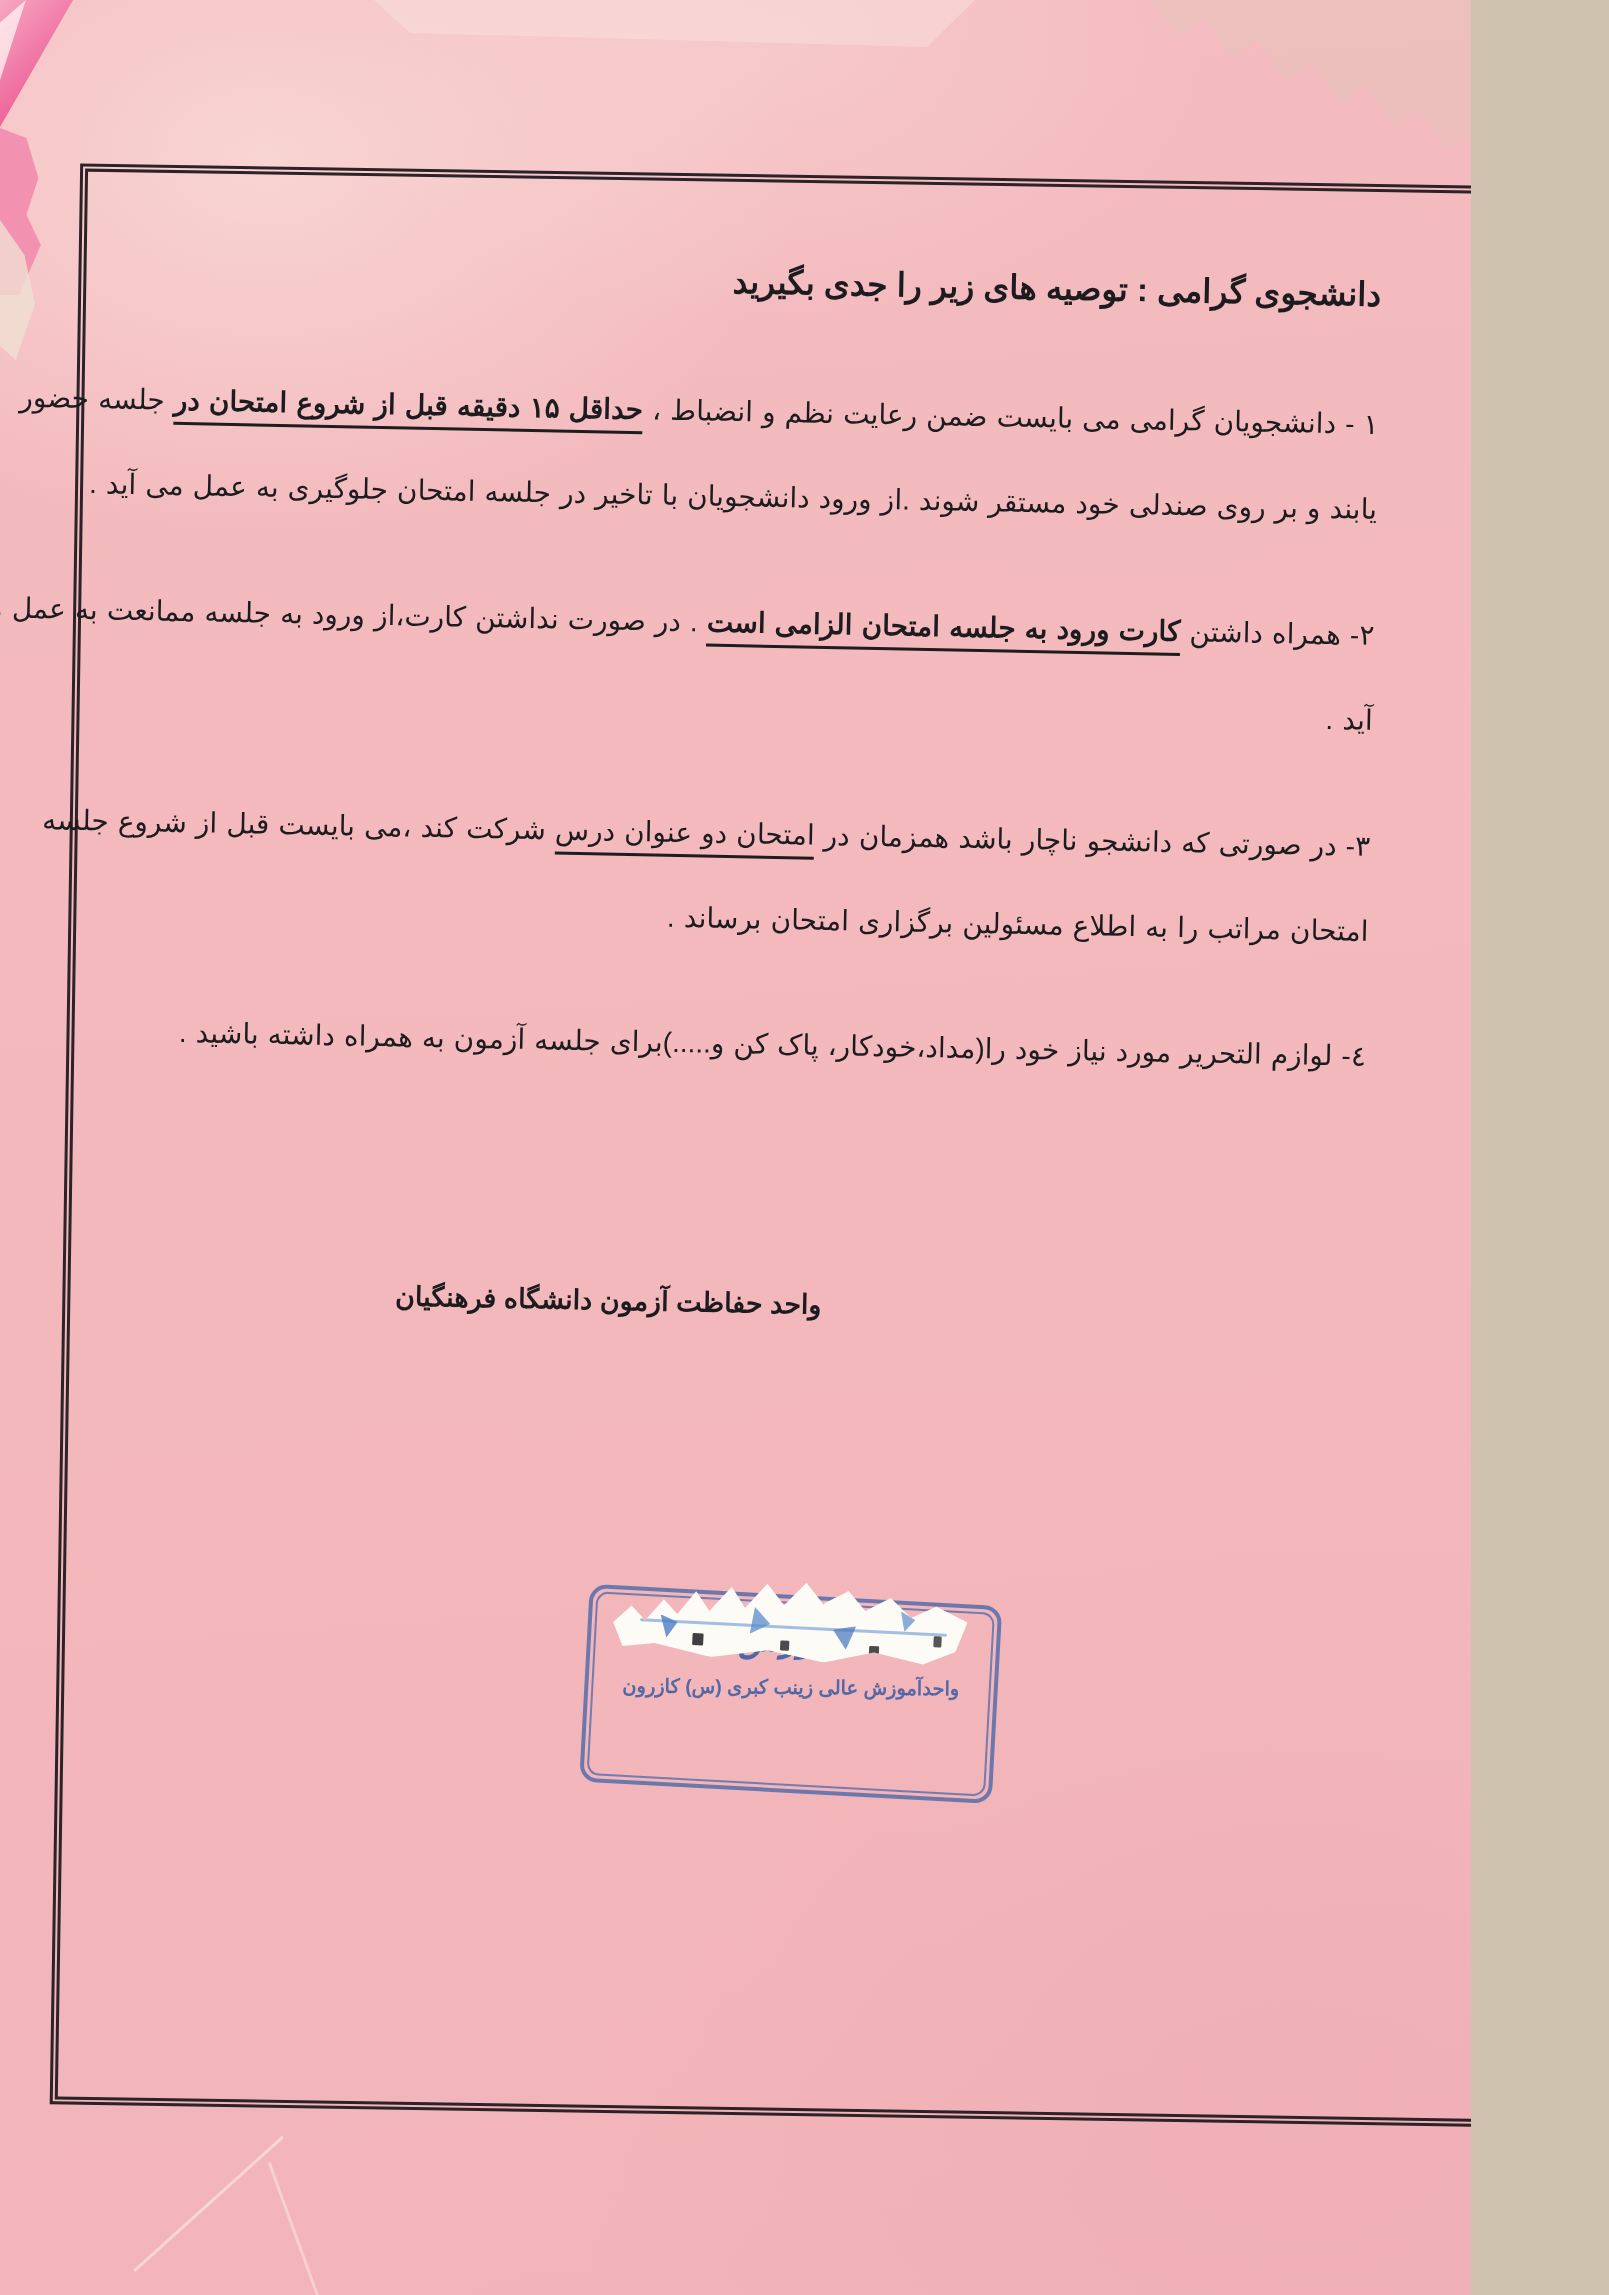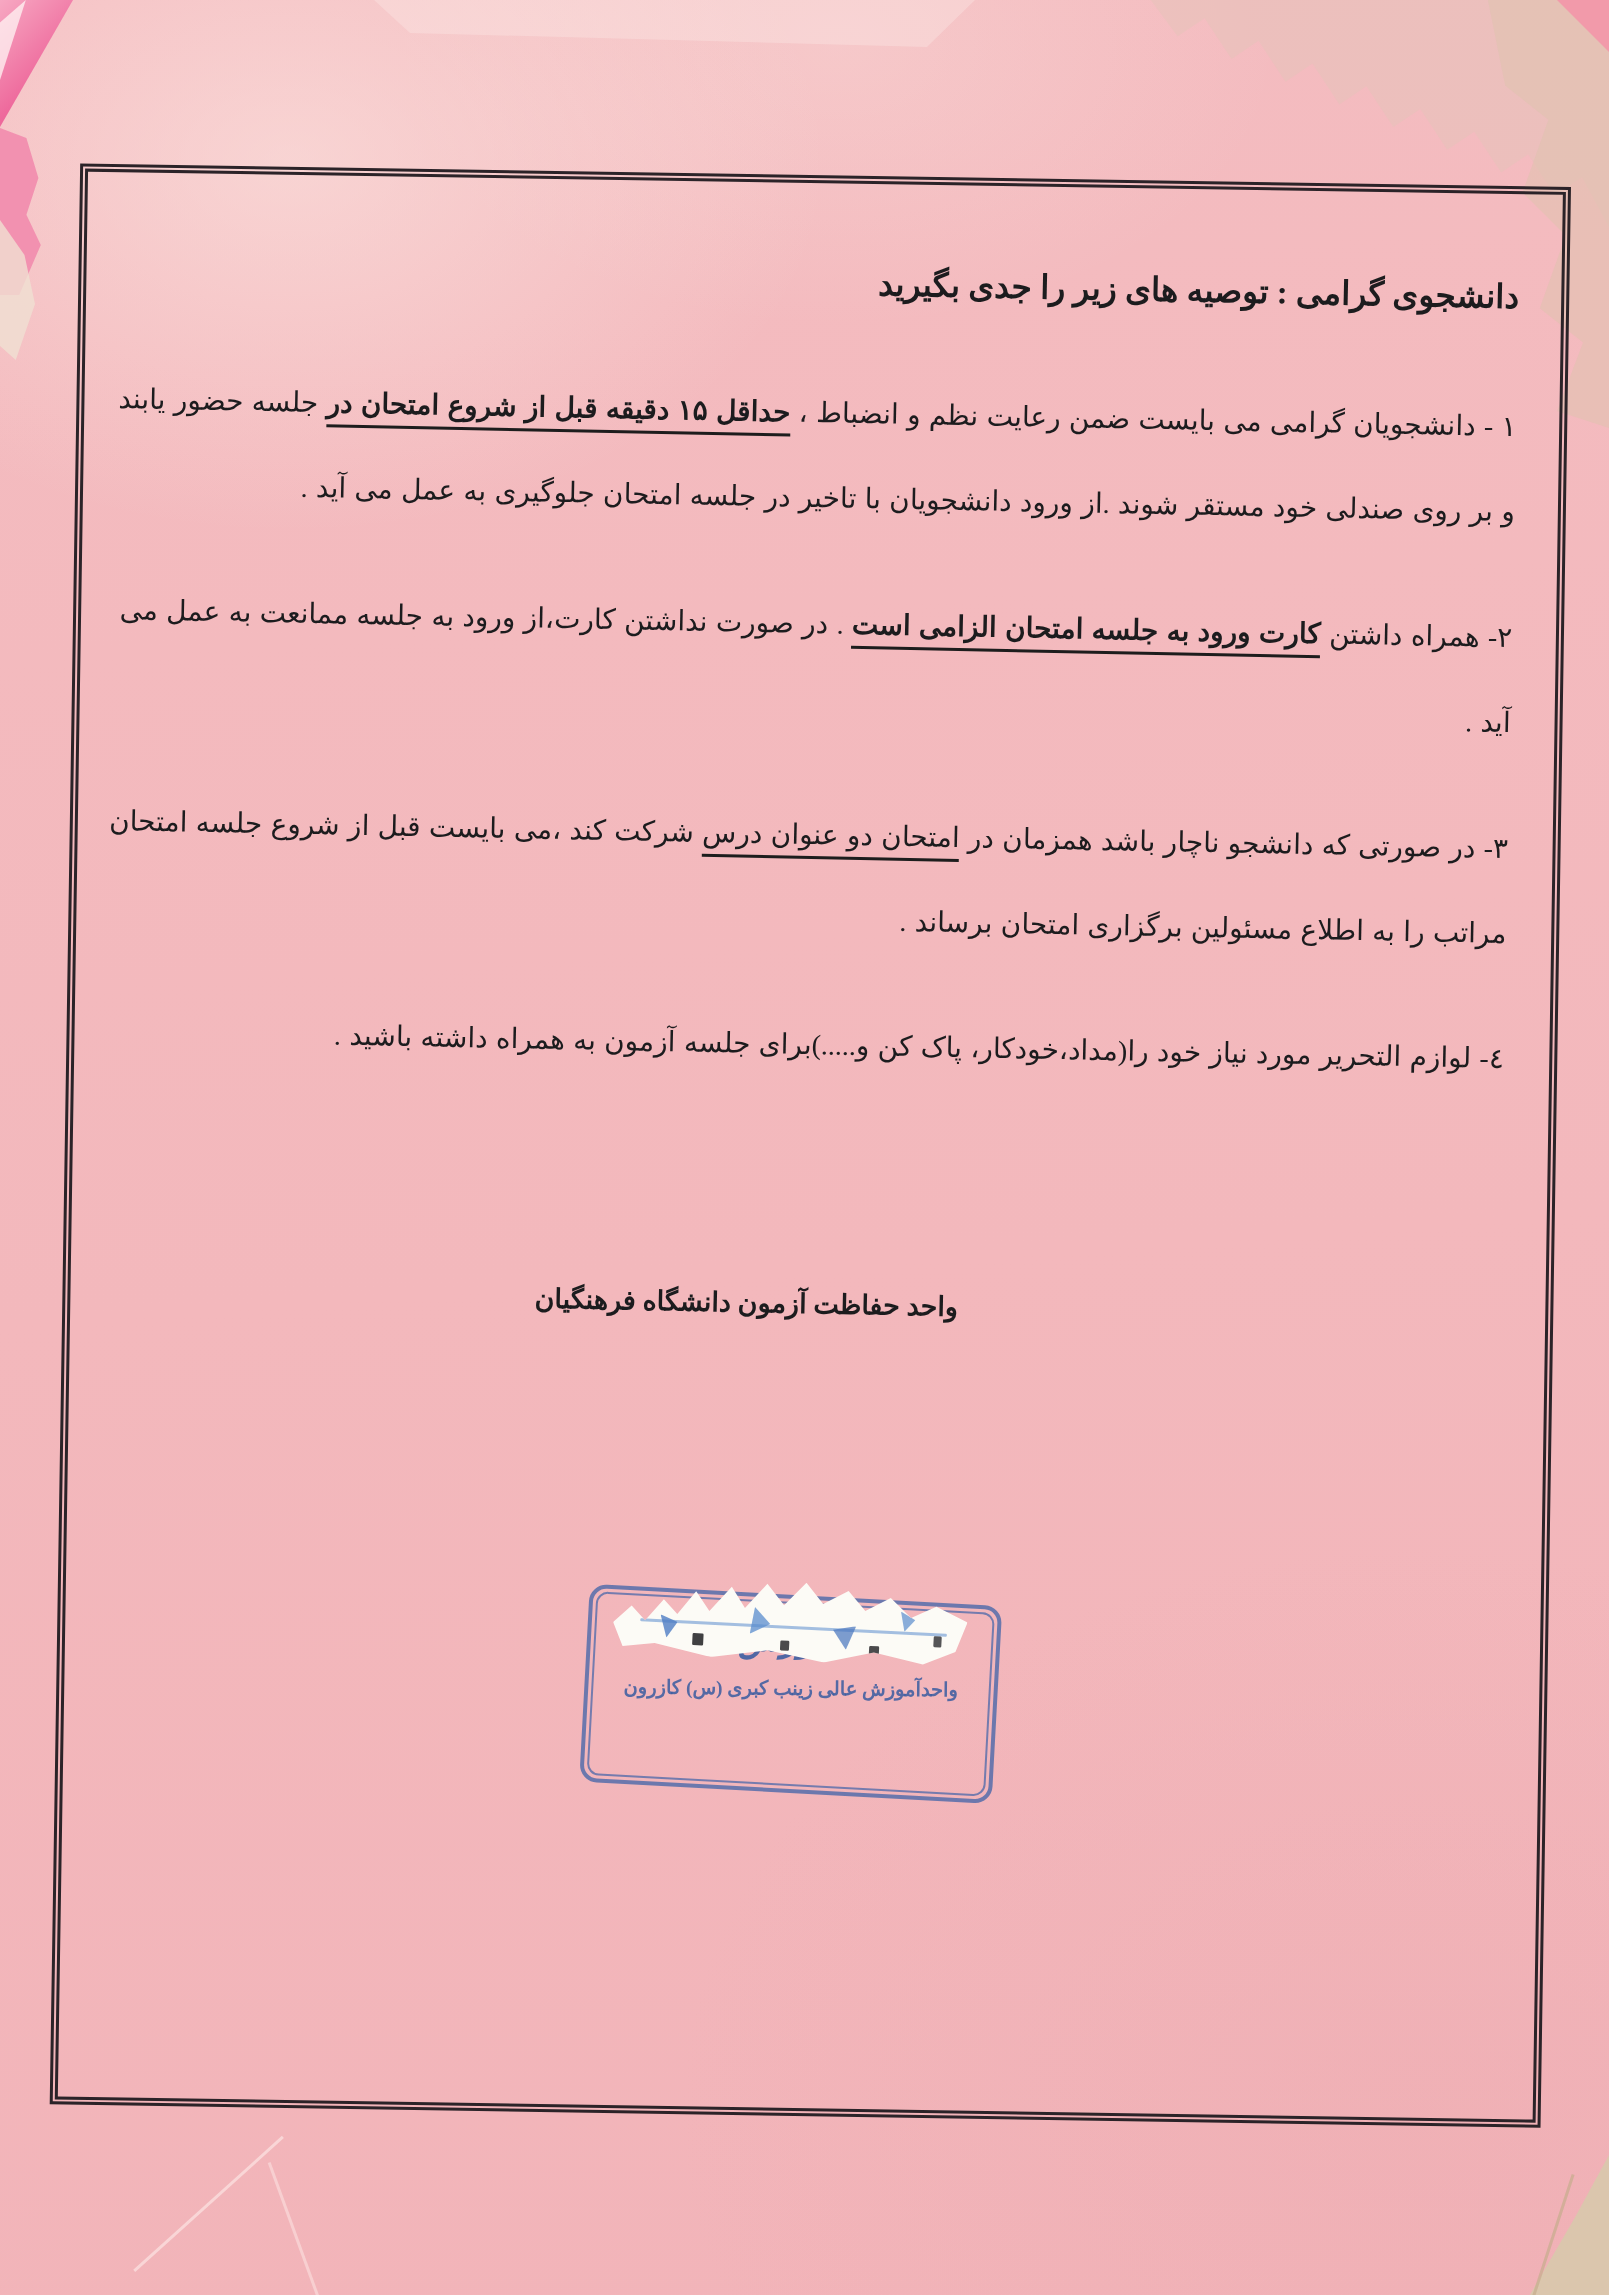--- a/index.html
+++ b/index.html
@@ -1,20 +1,20 @@
 <!DOCTYPE html>
 <html lang="fa" style="font-size:10.7px"><head>
 <meta charset="utf-8">
 <style>
   html,body{margin:0;padding:0;background:#cfc2ae;}
   #page{
     position:relative;
-    width:1609px;height:2295px;
+    width:1471px;height:2295px;
     overflow:hidden;
-    font-family:Liberation Serif, serif;
+    font-family:Liberation Sans, sans-serif;
     color:#1c1c1e;
   }
   
   .paper{
     position:absolute;inset:0;
     background:
       radial-gradient(868px 601px at 18% 7%, rgba(252,232,227,.55), rgba(252,232,227,0) 62%),
       radial-gradient(735px 468px at 52% 2%, rgba(250,224,220,.35), rgba(250,224,220,0) 60%),
       radial-gradient(1136px 868px at 88% 92%, rgba(234,166,172,.30), rgba(234,166,172,0) 65%),
       linear-gradient(176deg,#f4bcc0 0%, #f3b8bc 55%, #f2b4b9 100%);

